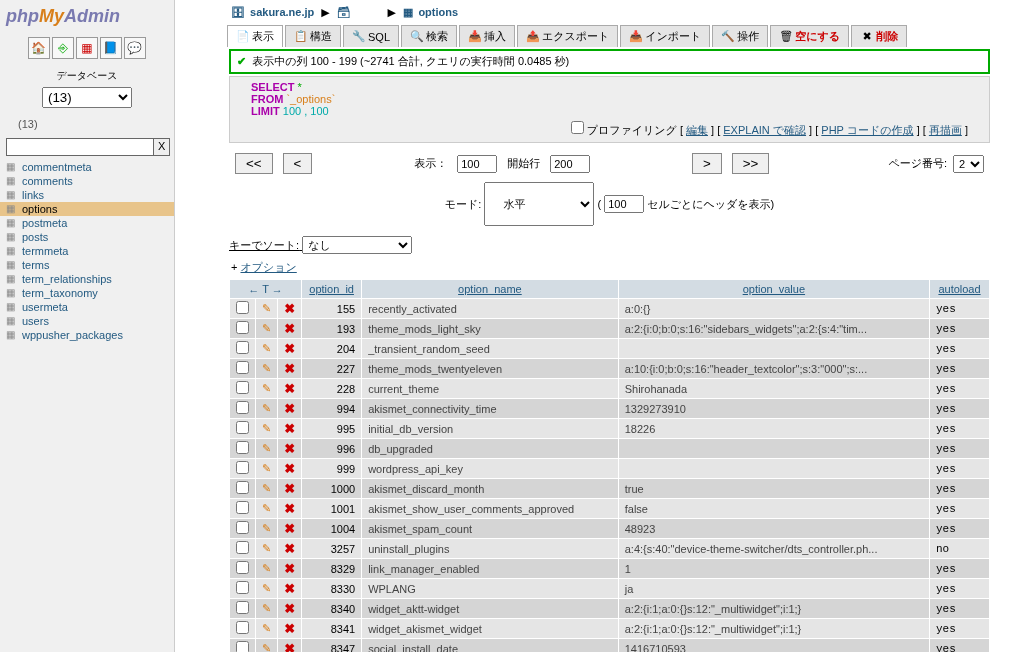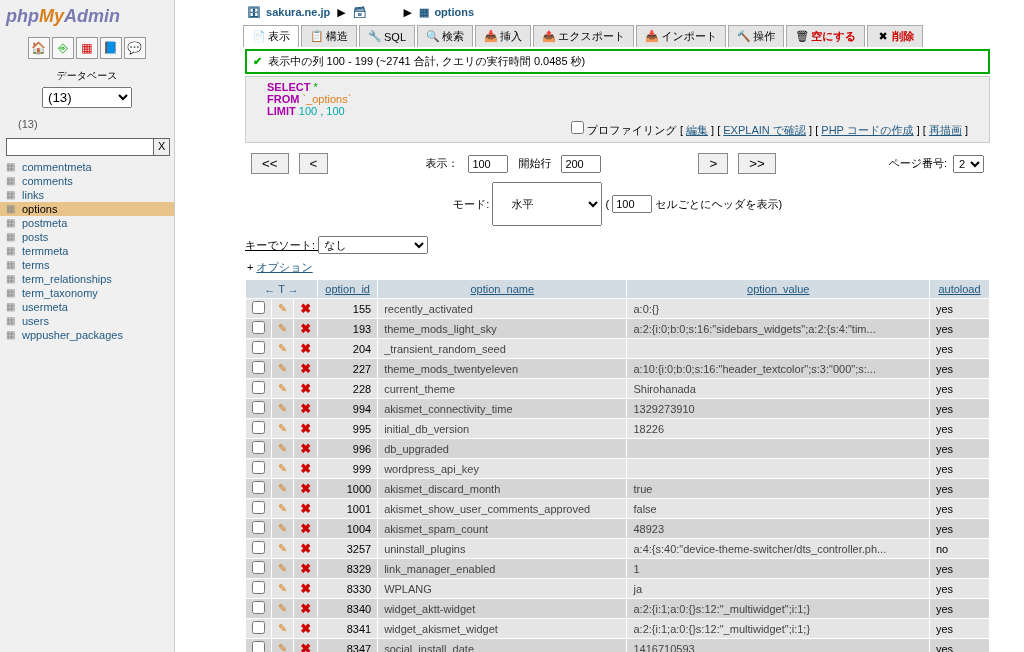--- a/index.html
+++ b/index.html
@@ -1,17 +1,17 @@
 <!DOCTYPE html>
 <html><head>
 <meta charset="utf-8">
 <style>
 * { box-sizing: border-box; margin: 0; padding: 0; font-family: sans-serif; }
 body { font-size: 11px; background: #fff; }
-.container { display: flex; width: 996px; height: 652px; gap: 16px; }
+.container { display: flex; width: 996px; height: 652px; }
 .sidebar { width: 175px; background: #f0f0f0; border-right: 1px solid #ccc; }
 .logo { padding: 6px; font-size: 18px; font-weight: bold; font-style: italic; }
 .logo .php { color: #7a7ab0; }
 .logo .my { color: #d87f1a; }
 .logo .admin { color: #7a7ab0; }
 .toolbar-icons { padding: 4px 8px; display: flex; gap: 2px; justify-content: center; }
 .ticon { width: 22px; height: 22px; border: 1px solid #999; display: flex; align-items: center; justify-content: center; cursor: pointer; background: #f8f8f8; font-size: 12px; }
 .db-label { padding: 6px 0 2px 0; text-align: center; font-size: 10px; }
 .db-select { margin: 2px auto 6px auto; display: block; width: 90px; padding: 1px; }
 .db-name { padding: 4px 18px; color: #555; }
@@ -58,21 +58,21 @@
 table.data td { border: 1px solid #fff; padding: 2px 6px; }
 table.data tr.odd { background: #e5e5e5; }
 table.data tr.even { background: #d5d5d5; }
 .rowchk { width: 22px; text-align: center; }
 .rowact { width: 20px; text-align: center; cursor: pointer; }
 .rowact.edit { color: #d87f1a; }
 .rowact.del { color: #c00; font-weight: bold; font-size: 13px; }
 .colid { text-align: right; width: 60px; }
 .colname { color: #444; }
 .colval { color: #444; }
-.colauto { width: 60px; text-align: left; }
+.colauto { width: 60px; text-align: left; font-family: Liberation Mono, monospace; }
 .right-group { margin-left: auto; display: flex; align-items: center; gap: 6px; }
 .hdrarrows { color: #235a81; }
 </style>
 </head>
 <body>
 
 <div class="container">
   <div class="sidebar">
     <div class="logo">
       <span class="php">php</span><span class="my">My</span><span class="admin">Admin</span>

